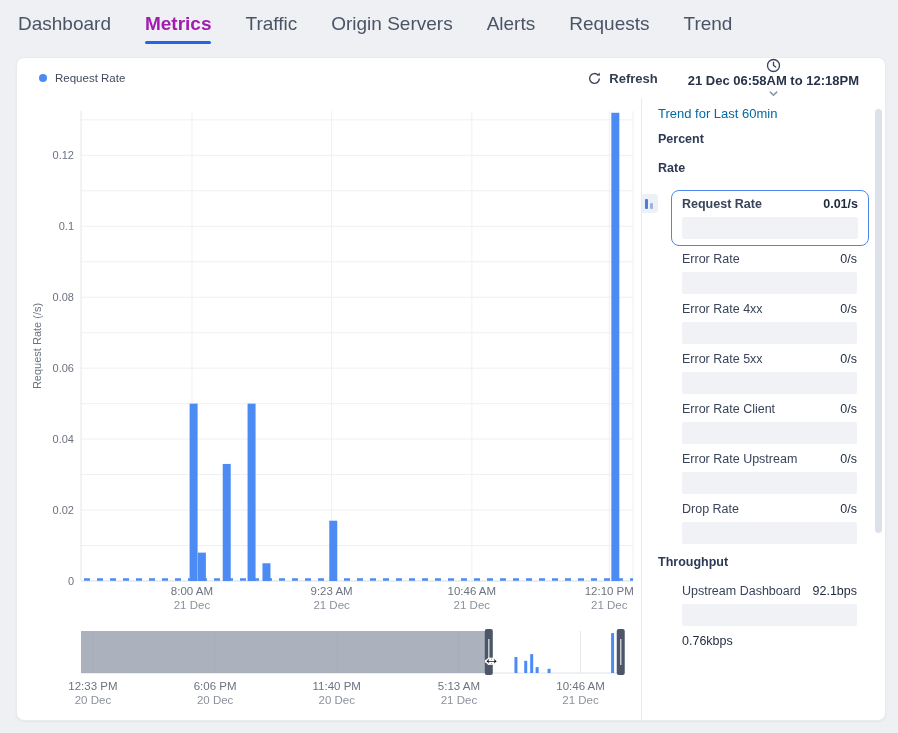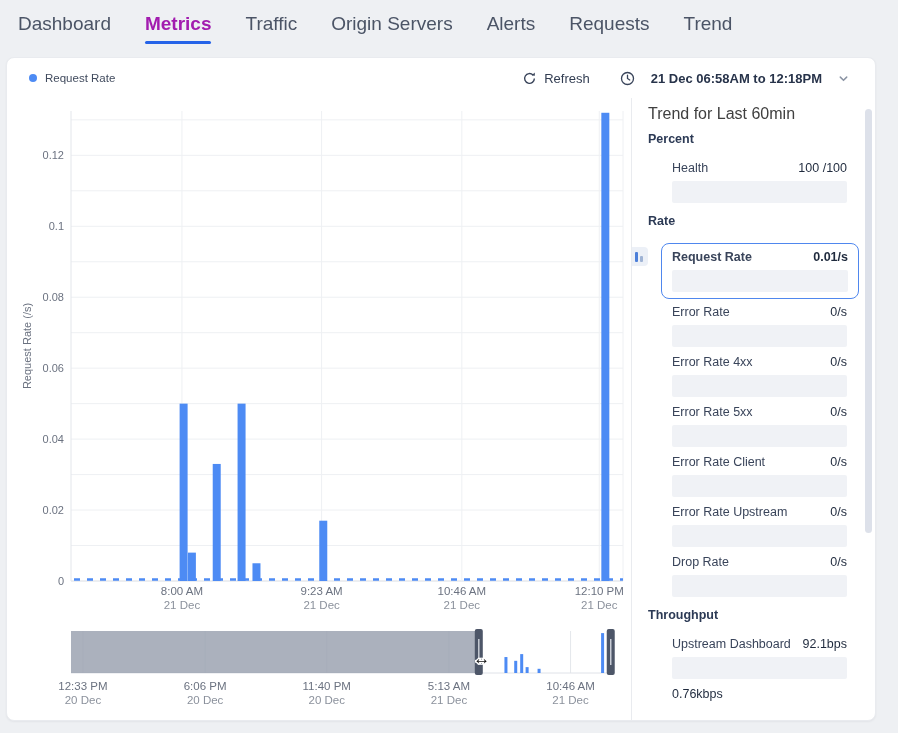--- a/index.html
+++ b/index.html
@@ -20,49 +20,49 @@
     font-size:19px; color:#4b5466; cursor:pointer;
     padding:6px 0 9px; position:relative; white-space:nowrap;
   }
   .tab.active { color:#a21caf; font-weight:bold; }
   .tab.active::after {
     content:""; position:absolute; left:0; right:0; bottom:0;
     height:2.5px; background:#2563e8; border-radius:2px;
   }
   
   .card {
-    position:absolute; left:6px; top:57px; width:870px; height:664px;
+    position:absolute; left:16px; top:57px; width:870px; height:664px;
     background:#fff; border-radius:8px;
     border:1px solid #e9ebef;
     box-shadow:0 1px 2px rgba(16,24,40,.05);
     overflow:hidden;
   }
   .card-header {
     height:40px; display:flex; align-items:center;
     padding:0 14px 0 22px;
   }
   .legend { display:flex; align-items:center; gap:8px; }
   .legend-dot { width:8px; height:8px; border-radius:50%; background:#4d8bf4; }
   .legend-label { font-size:11.5px; color:#414b5e; }
   .header-right { margin-left:auto; display:flex; align-items:center; gap:30px; }
   .refresh-btn { display:flex; align-items:center; gap:7px; cursor:pointer;
-    font-size:13px; color:#323d52; font-weight:400; }
-  .time-range { display:flex; align-items:center; gap:16px; cursor:pointer;
-    font-size:13px; color:#27334a; font-weight:bold; padding-right:12px; }
+    font-size:13px; color:#323d52; font-weight:700; }
+  .time-range { display:flex; align-items:center; gap:0; cursor:pointer;
+    font-size:13px; color:#27334a; font-weight:bold; padding-right:12px;flex-direction:column; }
   .icon-svg { display:block; }
   
   .content { position:absolute; top:40px; left:0; right:0; bottom:0; display:flex; }
   .chart-area { width:624px; position:relative; flex:none; }
   svg text { font-family:"Liberation Sans", sans-serif; }
   
   .sidebar {
     flex:1; border-left:1px solid #e9ebef;
     padding:8px 28px 0 16px; position:relative; overflow:hidden;
   }
-  .sb-title { font-size:16px; color:#404040; line-height:15px; }
+  .sb-title { font-size:13px; color:#0369a1; line-height:15px; }
   .sb-heading { font-size:12.5px; font-weight:bold; color:#2c3a55;
     margin:11px 0 14px; line-height:15px; }
   .sb-items { margin-left:24px; }
   .sb-item { margin-bottom:8px; position:relative; }
   .sb-row { display:flex; justify-content:space-between; align-items:baseline;
     font-size:12.5px; line-height:15px; }
   .sb-label { color:#39445a; }
   .sb-value { color:#1f2a3d; }
   .sb-spark { height:22px; background:#f0f2f6; border-radius:2px; margin-top:5px; }
   .sb-item.selected {
@@ -201,29 +201,20 @@
           <rect x="599.742" y="531" width="8" height="46" rx="2" fill="#4d5668"></rect>
           <line x1="603.742" x2="603.742" y1="541" y2="567" stroke="#c9cdd6" stroke-width="1.5"></line>
           <text x="474.793" y="566" font-size="17" fill="#111111" text-anchor="middle" font-weight="bold" stroke="#ffffff" stroke-width="3" paint-order="stroke">↔</text>
         </svg>
     </div>
 
     <div class="sidebar">
       <div class="sb-title">Trend for Last 60min</div>
       <div>
           <div class="sb-heading">Percent</div>
-          <div class="sb-items">
-            <div class="sb-item">
-              <div class="sb-row">
-                <span class="sb-label">Health</span>
-                <span class="sb-value">100 /100</span>
-              </div>
-              <div class="sb-spark"></div>
-            </div>
-          </div>
           <div class="sb-heading">Rate</div>
           <div class="sb-items">
             <div class="sb-item selected">
               <div class="sb-row">
                 <span class="sb-label">Request Rate</span>
                 <span class="sb-value">0.01/s</span>
               </div>
               <div class="sb-spark"></div>
               <span class="bars-icon">
                 <span class="b1"></span>

